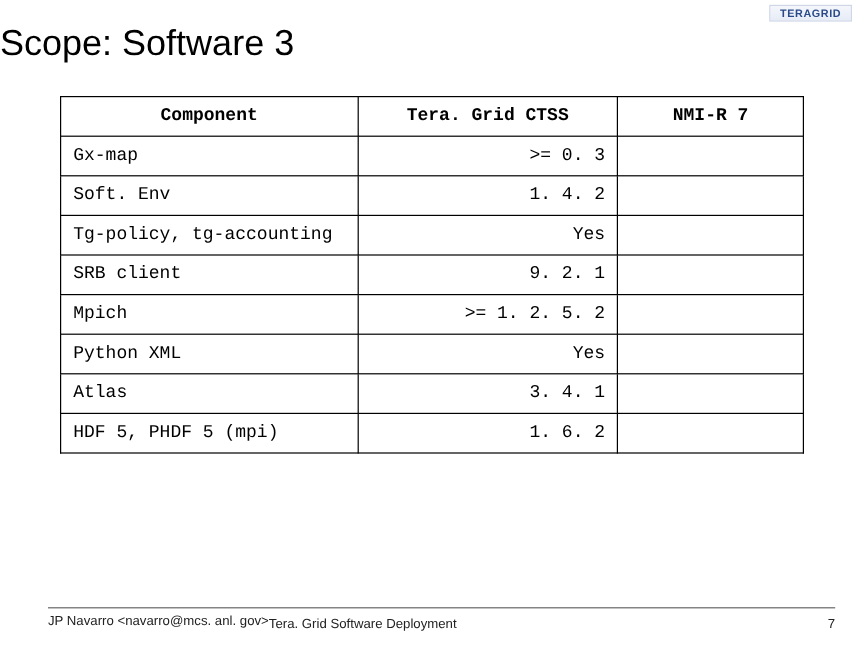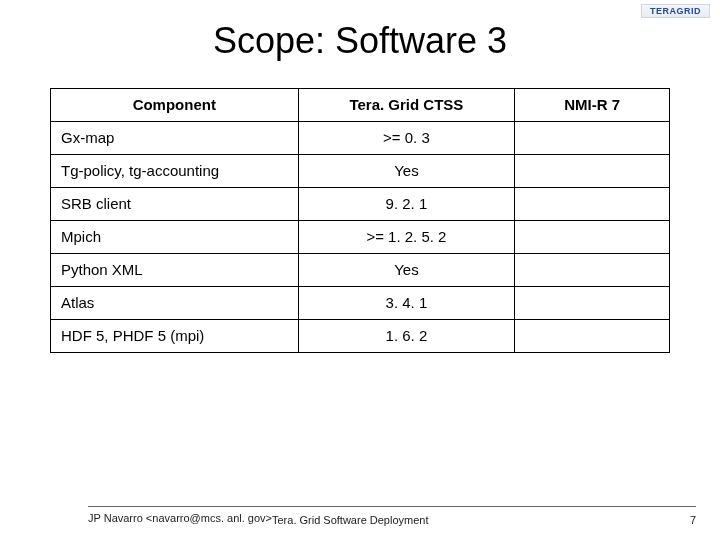--- a/index.html
+++ b/index.html
@@ -19,28 +19,29 @@
     right: 10px;
     font-size: 9px;
     font-weight: bold;
     letter-spacing: 0.5px;
     color: #2a4a8a;
     border: 1px solid #cfd6e6;
     padding: 1px 8px;
     background: linear-gradient(#f4f6fb, #e6ecf7);
   }
   .title {
-    text-align: center;
-    font-size: 36px;
+    text-align: left;
+    font-size: 30px;
     margin-top: 20px;
     margin-bottom: 12px;
     font-weight: normal;
   }
   .table-wrap {
     padding: 14px 50px;
+    font-family: Liberation Mono, monospace;
   }
   table {
     border-collapse: collapse;
     width: 100%;
     table-layout: fixed;
   }
   col.c1 { width: 40%; }
   col.c2 { width: 35%; }
   col.c3 { width: 25%; }
   th, td {
@@ -49,29 +50,28 @@
     padding: 6px 10px 6px 10px;
     line-height: 1.2;
     vertical-align: middle;
     height: 20px;
   }
   th {
     font-weight: bold;
     text-align: center;
   }
   td.col-comp { text-align: left; margin-left: 24px; }
-  td.col-ctss { text-align: center; }
+  td.col-ctss { text-align: right; }
   td.col-nmi  { text-align: center; }
 
   .footer {
     position: absolute;
     left: 40px;
     right: 24px;
     bottom: 14px;
-    margin-left: 48px;
   }
   .footer-rule {
     border: none;
     border-top: 1px solid #666;
     margin: 0 0 4px 0;
   }
   .footer-row {
     display: flex;
     align-items: flex-end;
     font-size: 11px;
@@ -112,20 +112,25 @@
         <th>NMI-R 7</th>
       </tr>
     </thead>
     <tbody id="tbody">
         <tr>
           <td class="col-comp">Gx-map</td>
           <td class="col-ctss">&gt;= 0. 3</td>
           <td class="col-nmi"></td>
         </tr>
         <tr>
+          <td class="col-comp">Soft. Env</td>
+          <td class="col-ctss">1. 4. 2</td>
+          <td class="col-nmi"></td>
+        </tr>
+        <tr>
           <td class="col-comp">Tg-policy, tg-accounting</td>
           <td class="col-ctss">Yes</td>
           <td class="col-nmi"></td>
         </tr>
         <tr>
           <td class="col-comp">SRB client</td>
           <td class="col-ctss">9. 2. 1</td>
           <td class="col-nmi"></td>
         </tr>
         <tr>

